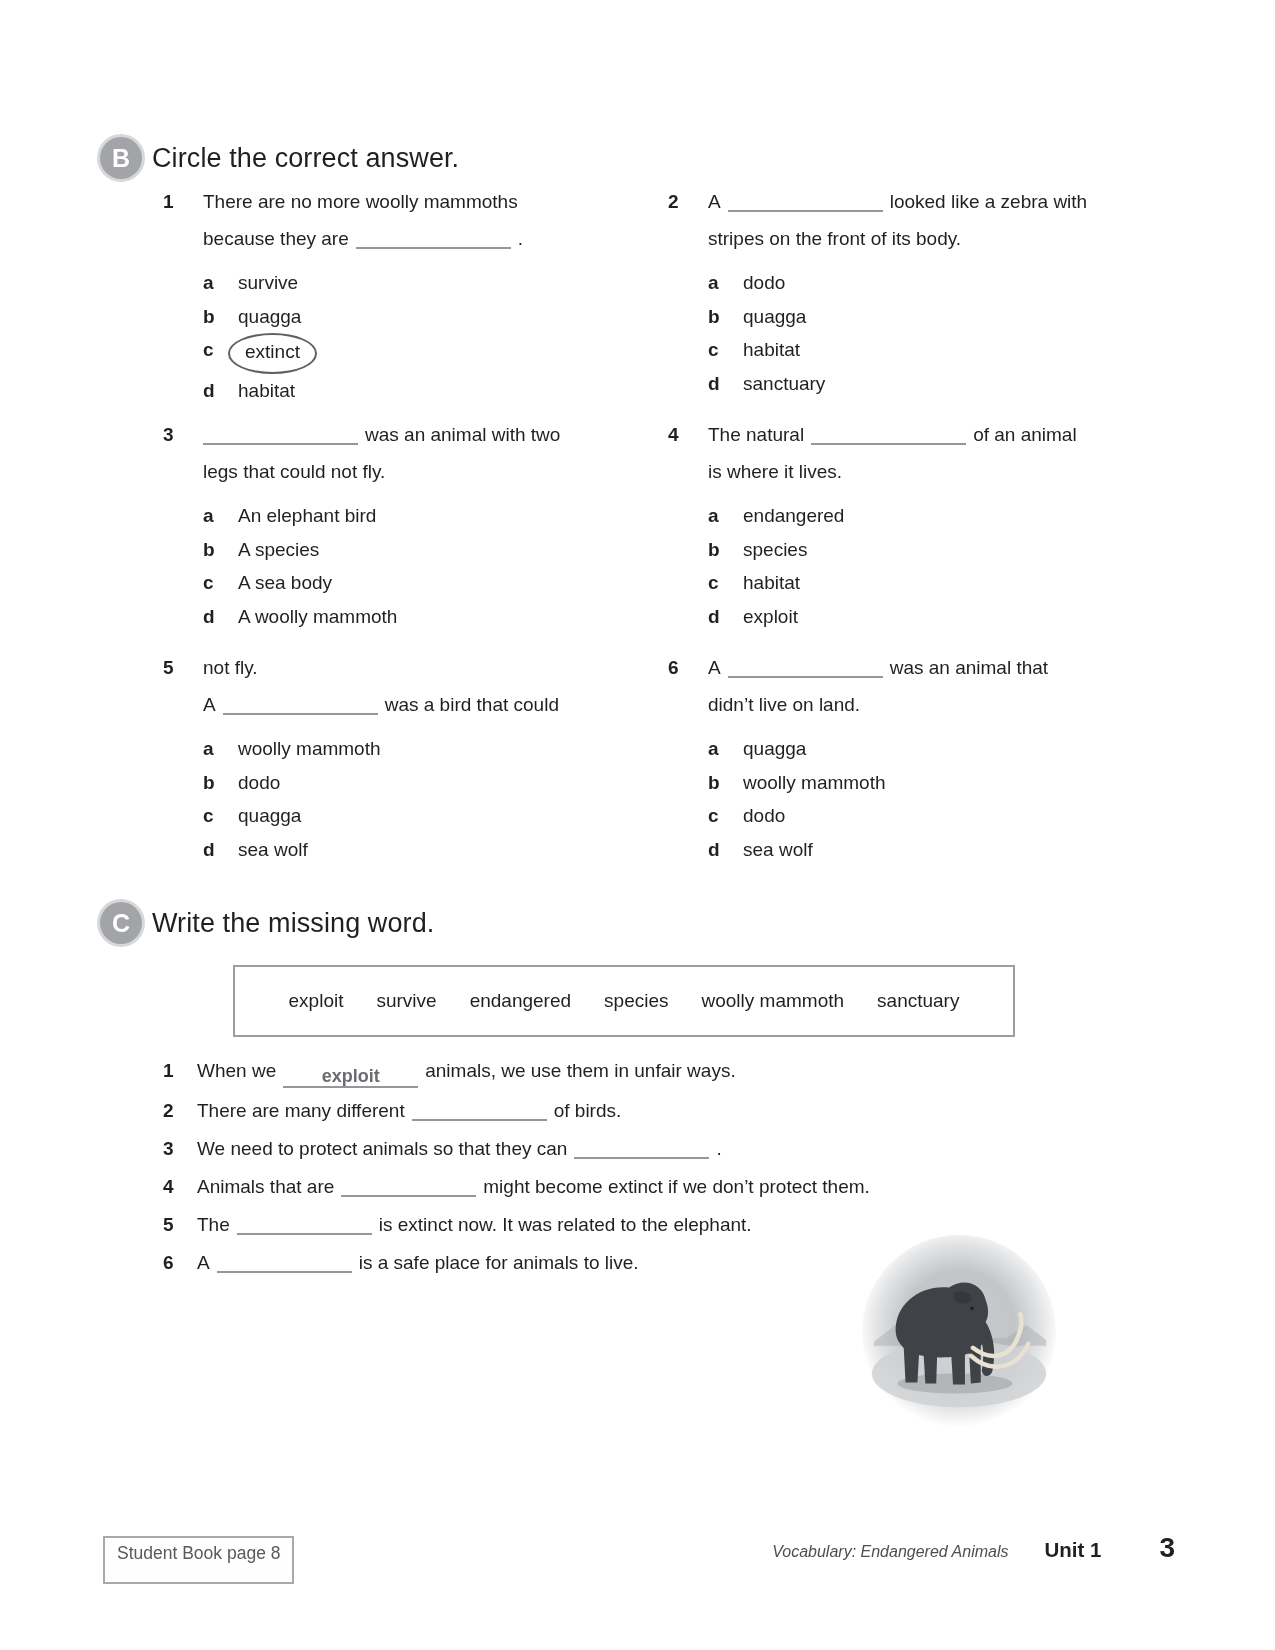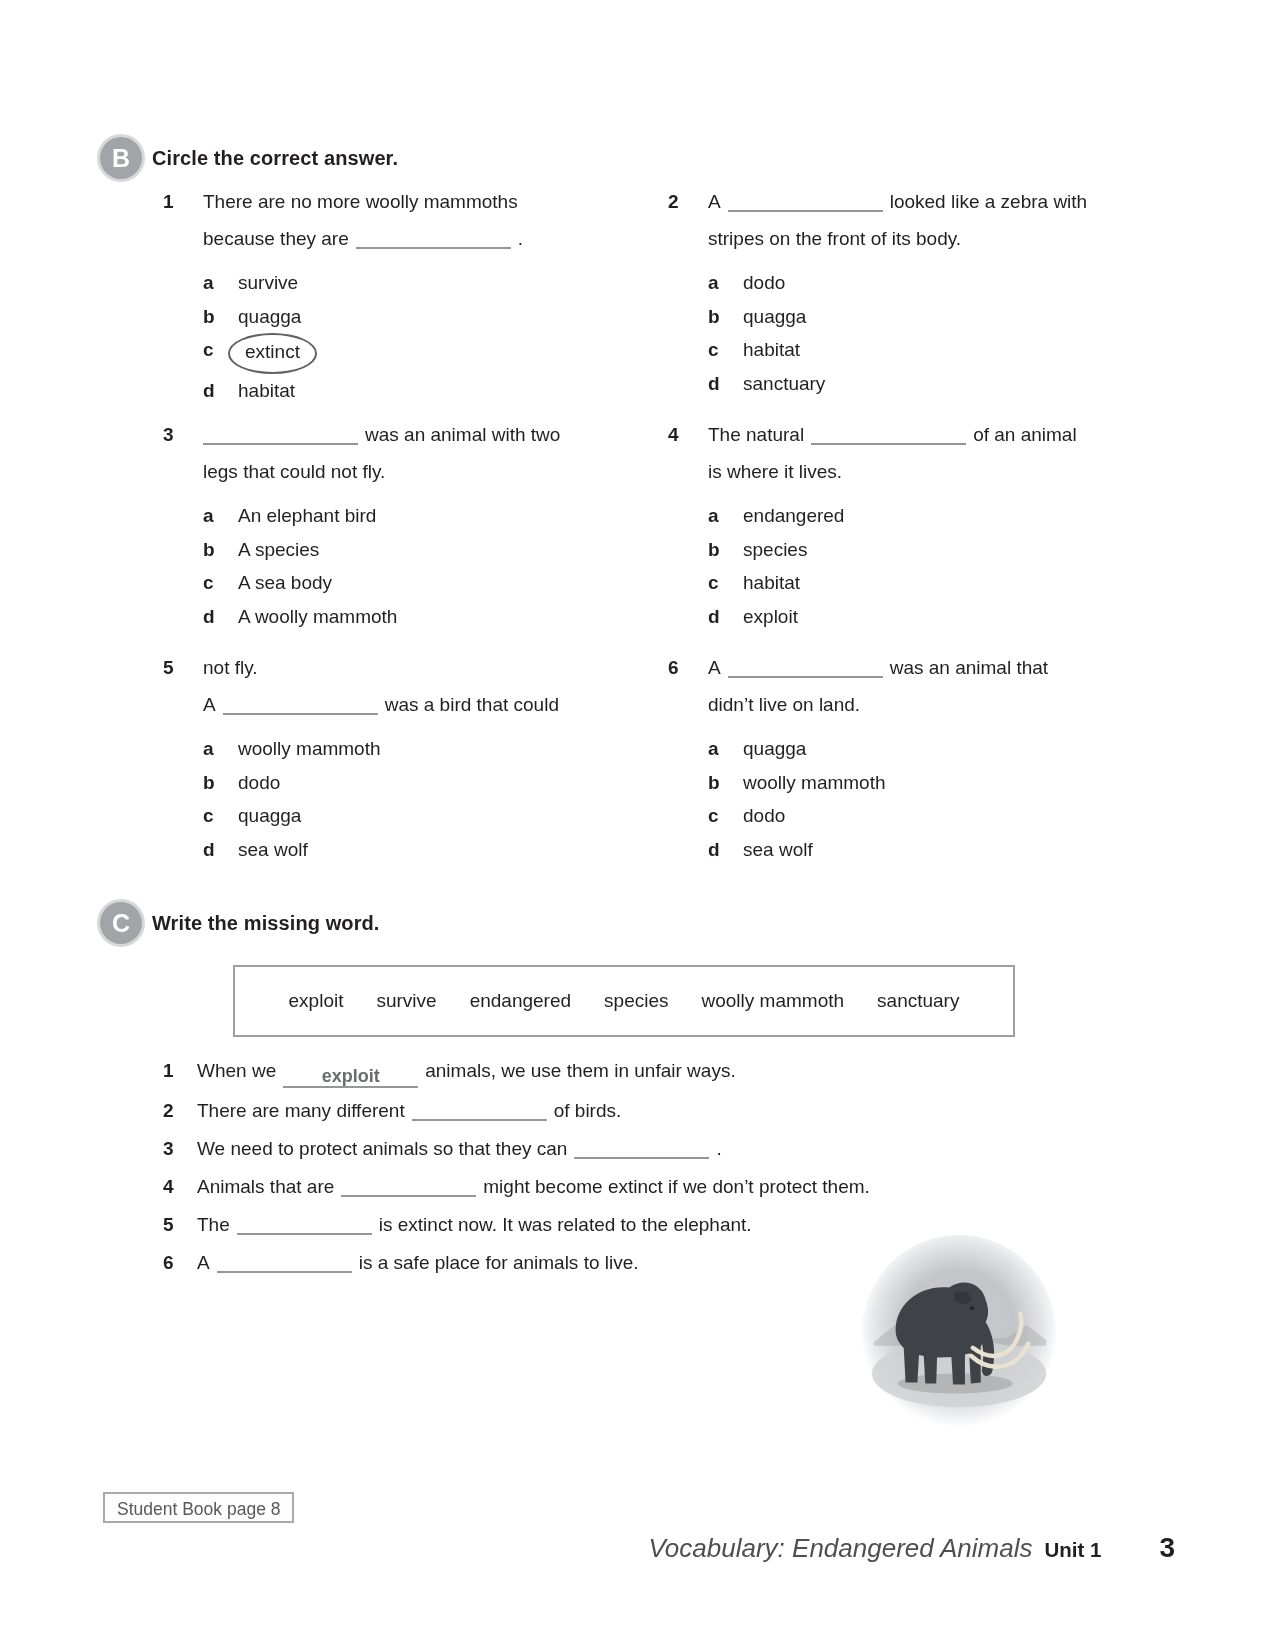--- a/index.html
+++ b/index.html
@@ -7,21 +7,21 @@
     position:relative;width:1275px;height:1650px;background:#ffffff;overflow:hidden;
     font-family:"Liberation Sans","DejaVu Sans",sans-serif;color:#231f20;
   }
   
   .sec-header{position:absolute;display:flex;align-items:center;gap:10px;}
   .badge{
     width:42px;height:42px;border-radius:50%;background:#a2a4a7;
     box-shadow:0 0 0 3px #d7d8da;display:flex;align-items:center;justify-content:center;
     color:#ffffff;font-weight:700;font-size:25px;flex:0 0 auto;
   }
-  .sec-title{font-size:20px;font-weight:700;letter-spacing:.1px;}
+  .sec-title{font-size:27px;font-weight:400;letter-spacing:.1px;}
   
   .q-grid{position:absolute;left:163px;top:183px;width:1012px;display:grid;
           grid-template-columns:505px 507px;grid-auto-rows:233px;}
   .q{display:flex;font-size:19px;}
   .qnum{width:34px;font-weight:700;line-height:37px;}
   .qbody{flex:1;margin-left:6px;}
   .stem{line-height:37px;white-space:nowrap;}
   .opts{margin-top:9px;}
   .opt{display:flex;line-height:33.5px;}
   .optletter{width:35px;font-weight:700;}
@@ -35,25 +35,25 @@
   .word-bank{position:absolute;left:233px;top:965px;width:782px;height:72px;
              border:2px solid #9b9da0;box-sizing:border-box;display:flex;align-items:center;
              justify-content:center;column-gap:33px;font-size:19px;}
   
   .sentences{position:absolute;left:163px;top:1056px;width:1060px;font-size:19px;}
   .sentence{display:flex;line-height:30px;margin-bottom:8px;white-space:nowrap;}
   .snum{width:34px;font-weight:700;}
   
   .illus{position:absolute;left:860px;top:1233px;width:198px;height:198px;}
   
-  .footer-left{position:absolute;left:103px;top:1492px;border:2px solid #a7a9ac;
-               padding:5px 12px 1px 12px;color:#58595c;font-size:17.5px;background:#fefefe;}
+  .footer-left{position:absolute;left:103px;top:1536px;border:2px solid #a7a9ac;
+               padding:5px 12px 18px 12px;color:#58595c;font-size:17.5px;background:#fefefe;}
   .footer-right{position:absolute;right:100px;top:1532px;display:flex;align-items:baseline;}
-  .footer-vocab{font-style:italic;color:#4e4f52;font-size:26px;}
-  .footer-unit{font-weight:700;font-size:20.5px;margin-left:12px;}
+  .footer-vocab{font-style:italic;color:#4e4f52;font-size:16px;}
+  .footer-unit{font-weight:700;font-size:20.5px;margin-left:36px;}
   .footer-pagenum{font-weight:700;font-size:28px;margin-left:58px;}
 </style>
 </head>
 <body>
 
 <div class="page">
 
   <div class="sec-header" style="left:100px;top:137px;">
     <div class="badge">B</div>
     <div class="sec-title">Circle the correct answer.</div>

